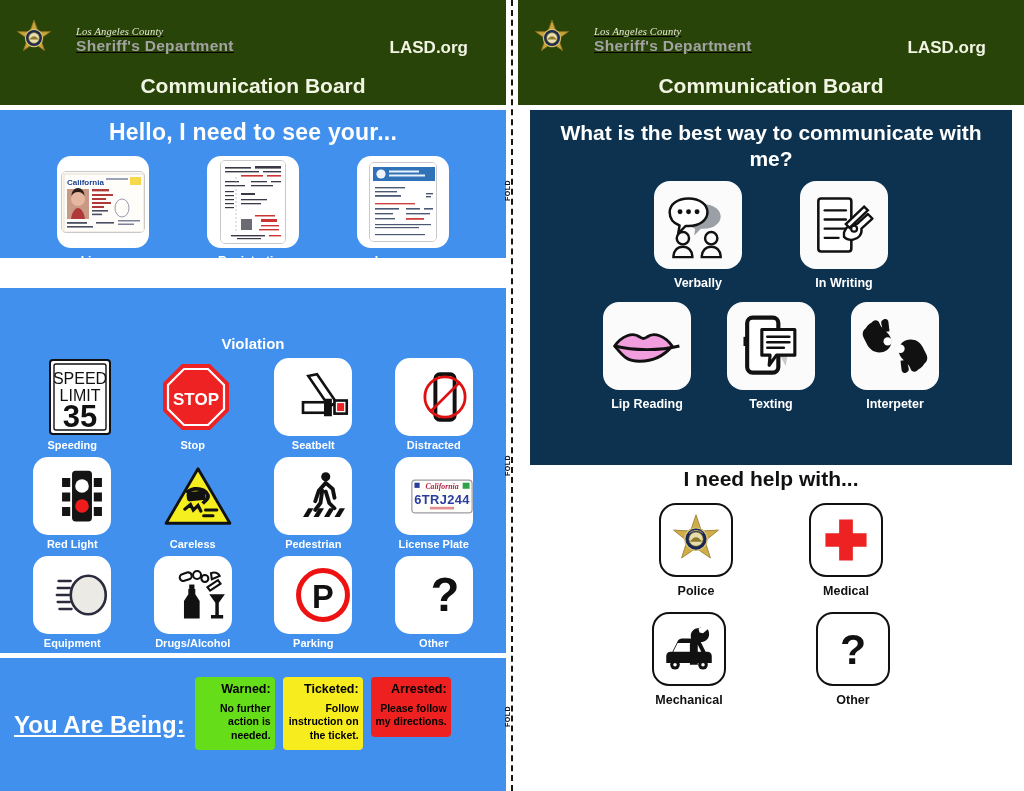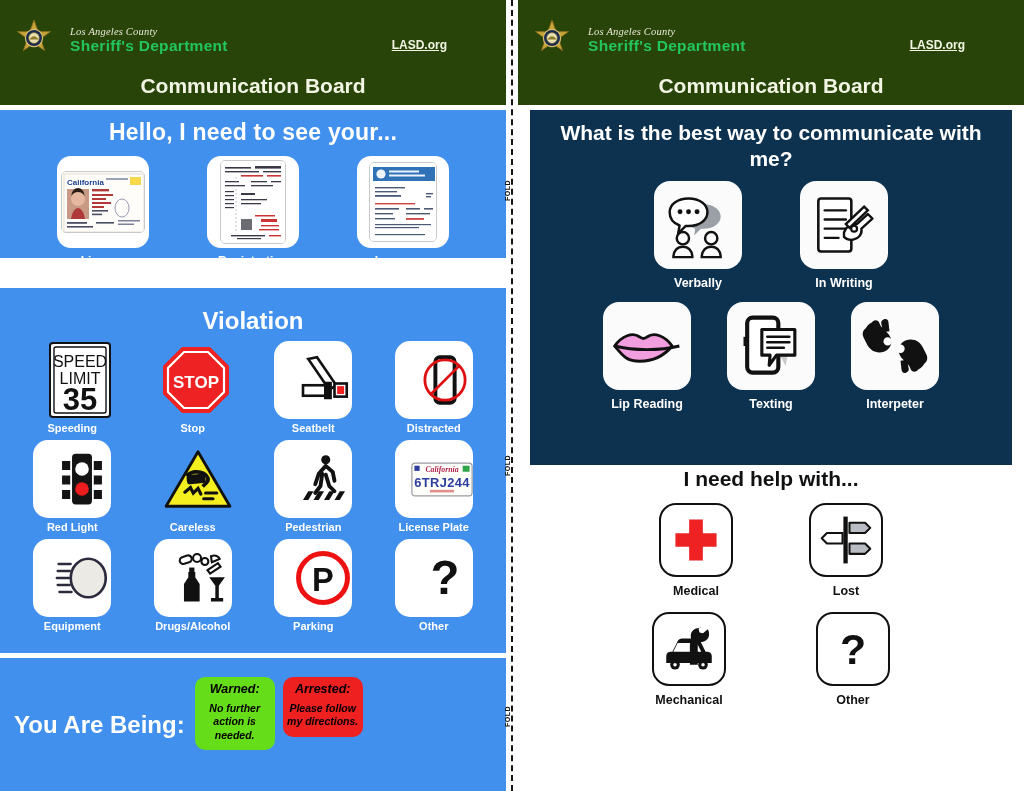--- a/index.html
+++ b/index.html
@@ -7,61 +7,61 @@
               font-family:"Liberation Sans", sans-serif; }
   #page { position:relative; width:1024px; height:791px; background:#fff; }
 
   
   .panel { position:absolute; top:0; height:791px; }
   #panel-left  { left:0;   width:506px; }
   #panel-right { left:518px; width:506px; }
 
   
   .hdr { position:relative; height:105px; background:#294408; }
-  .hdr-logo { position:absolute; left:14px; top:19px; display:flex; align-items:center; gap:16px; }
+  .hdr-logo { position:absolute; left:14px; top:19px; display:flex; align-items:center; gap:22px;text-decoration:underline; }
   .badge-star { width:40px; height:40px; position:relative; flex:0 0 auto; }
   .badge-star svg { display:block; }
   .logo-text { display:flex; flex-direction:column; line-height:1; padding-top:2px;}
   .logo-la { font-family:"Liberation Serif", serif; font-style:italic; font-size:10.5px;
              color:#e8e8d8; letter-spacing:.2px; margin-bottom:1px; }
-  .logo-sd { font-size:15.5px; font-weight:bold; color:#22c55e; letter-spacing:.3px;text-align:center; }
-  .hdr-url { position:absolute; right:59px; top:38px; font-size:12px; font-weight:bold;
-             color:#f2f5e4;text-decoration:underline; }
+  .logo-sd { font-size:15.5px; font-weight:bold; color:#a3a3a3; letter-spacing:.3px;text-align:center; }
+  .hdr-url { position:absolute; right:38px; top:38px; font-size:17px; font-weight:bold;
+             color:#f2f5e4; }
   .hdr-title { position:absolute; left:0; right:0; top:74px; text-align:center;
                font-size:21px; font-weight:bold; color:#f2f5e4; }
 
   
   .blue { background:#4190ee; }
   .sec-title { text-align:center; color:#ffffff; font-weight:bold; }
 
   #sec-hello { position:absolute; left:0; top:110px; width:506px; height:148px; }
   #sec-hello .sec-title { font-size:23px; padding-top:9px; letter-spacing:.2px; }
   .doc-row { display:flex; justify-content:space-around; padding:10px 28px 0 28px; }
   .doc-item { width:100px; text-align:center; }
   .doc-card { width:92px; height:92px; margin:0 auto; background:#fff; border-radius:14px;
               display:flex; align-items:center; justify-content:center; overflow:hidden; }
   .doc-label { margin-top:6px; font-size:12px; font-weight:bold; color:#fff; }
 
   #sec-violation { position:absolute; left:0; top:288px; width:506px; height:365px; }
-  #sec-violation .sec-title { font-size:24px; padding-top:19px; }
+  #sec-violation .sec-title { font-size:15px; padding-top:19px;margin-top:28px; }
   .viol-grid { display:grid; grid-template-columns:repeat(4,1fr); row-gap:6px;
                padding:6px 12px 0 12px; }
   .viol-item { text-align:center; }
   .viol-icon { width:78px; height:78px; margin:0 auto; display:flex;
                align-items:center; justify-content:flex-end; }
   .viol-icon.tile { background:#fff; border-radius:15px; }
   .viol-label { margin-top:3px; font-size:11px; font-weight:bold; color:#fff; }
 
   #sec-being { position:absolute; left:0; top:658px; width:506px; height:133px; }
   .being-wrap { display:flex; align-items:center; height:100%; padding:0 14px; }
   .being-title { font-size:24px; font-weight:bold; color:#fff; flex:0 0 auto;
-                 margin-right:10px; }
+                 margin-right:10px;text-decoration:underline; }
   .being-cards { display:flex; gap:8px; align-items:flex-start; padding-bottom:22px; }
-  .being-card { width:80px; border-radius:10px; padding:5px 4px 8px 4px; text-align:center;
-                color:#000;font-style:italic; }
+  .being-card { width:80px; border-radius:4px; padding:5px 4px 8px 4px; text-align:right;
+                color:#000; }
   .being-card .bc-h { font-size:12.5px; font-weight:bold; }
   .being-card .bc-b { font-size:10.5px; font-weight:bold; line-height:1.25; margin-top:6px; }
 
   
   #sec-comm { position:absolute; left:12px; top:110px; width:482px; height:450px;
               background:#0c3250; }
   #sec-comm .sec-title { font-size:21px; color:#fff; padding:10px 26px 0 26px; line-height:1.22; }
   .comm-row { display:flex; justify-content:center; gap:58px; margin-top:10px; }
   .comm-row.r2 { gap:36px; margin-top:12px; }
   .comm-item { text-align:center; }
@@ -418,20 +418,24 @@
     </div>
 
     <div id="sec-being" class="blue">
       <div class="being-wrap">
         <div class="being-title">You Are Being:</div>
         <div class="being-cards">
           <div class="being-card" style="background:#66dd19;">
             <div class="bc-h">Warned:</div>
             <div class="bc-b">No further action is needed.</div>
           </div>
+          <div class="being-card" style="background:#f7ec1e;">
+            <div class="bc-h">Ticketed:</div>
+            <div class="bc-b">Follow instruction on the ticket.</div>
+          </div>
           <div class="being-card" style="background:#ef2020;">
             <div class="bc-h">Arrested:</div>
             <div class="bc-b">Please follow my directions.</div>
           </div>
         </div>
       </div>
     </div>
   </div>
 
   <div id="fold">
@@ -550,41 +554,43 @@
           </div>
           <div class="comm-label">Interpeter</div>
         </div>
       </div>
     </div>
 
     <div id="sec-help">
       <div class="help-title">I need help with...</div>
 
       <div class="help-row">
+        <div class="help-item">
+          <div class="help-tile">
+            <svg viewBox="0 0 60 60" width="54" height="54">
+              <path d="M30 2 L36 20 L55 19 L40 31 L46 50 L30 39 L14 50 L20 31 L5 19 L24 20 Z" fill="#d0ad48" stroke="#9b8131" stroke-width="1"></path>
+              <circle cx="30" cy="29" r="12.5" fill="#16255a" stroke="#d9c274" stroke-width="1.6"></circle>
+              <circle cx="30" cy="29" r="8" fill="#e6dcac"></circle>
+              <circle cx="30" cy="29" r="8" fill="none" stroke="#6b5a1c" stroke-width="0.8"></circle>
+              <path d="M23 32c2.5-3 4.5-5 7-5s4.5 2 7 5z" fill="#8d7a2c"></path>
+              <path d="M22.5 22.5c2-2 4.5-3 7.5-3s5.5 1 7.5 3" fill="none" stroke="#cfbb78" stroke-width="1"></path>
+            </svg>
+          </div>
+          <div class="help-label">Police</div>
+        </div>
 
         <div class="help-item">
           <div class="help-tile">
             <svg viewBox="0 0 56 56" width="48" height="48">
               <path d="M20 4h16v16h16v16H36v16H20V36H4V20h16z" fill="#ee2222"></path>
             </svg>
           </div>
           <div class="help-label">Medical</div>
         </div>
 
-        <div class="help-item">
-          <div class="help-tile">
-            <svg viewBox="0 0 60 60" width="52" height="52">
-              <rect x="27" y="3" width="5" height="54" fill="#111"></rect>
-              <path d="M34 10h18l6 6-6 6H34z" fill="#b9bcc2" stroke="#111" stroke-width="2.4" stroke-linejoin="round"></path>
-              <path d="M26 22H8l-6 6 6 6h18z" fill="#fff" stroke="#111" stroke-width="2.4" stroke-linejoin="round"></path>
-              <path d="M34 34h18l6 6-6 6H34z" fill="#b9bcc2" stroke="#111" stroke-width="2.4" stroke-linejoin="round"></path>
-            </svg>
-          </div>
-          <div class="help-label">Lost</div>
-        </div>
       </div>
 
       <div class="help-row r2">
         <div class="help-item">
           <div class="help-tile">
             <svg viewBox="0 0 64 52" width="56" height="46">
               <path d="M6 34c0-3 2-5 5-5h2l6-12c1-2 3-3 5-3h16c2 0 4 1 5 3l6 12h2c3 0 5 2 5 5v8H6z" fill="#111"></path>
               <path d="M14 29l5-10h22l5 10z" fill="#fff"></path>
               <circle cx="16" cy="44" r="5.5" fill="#111"></circle>
               <circle cx="48" cy="44" r="5.5" fill="#111"></circle>

